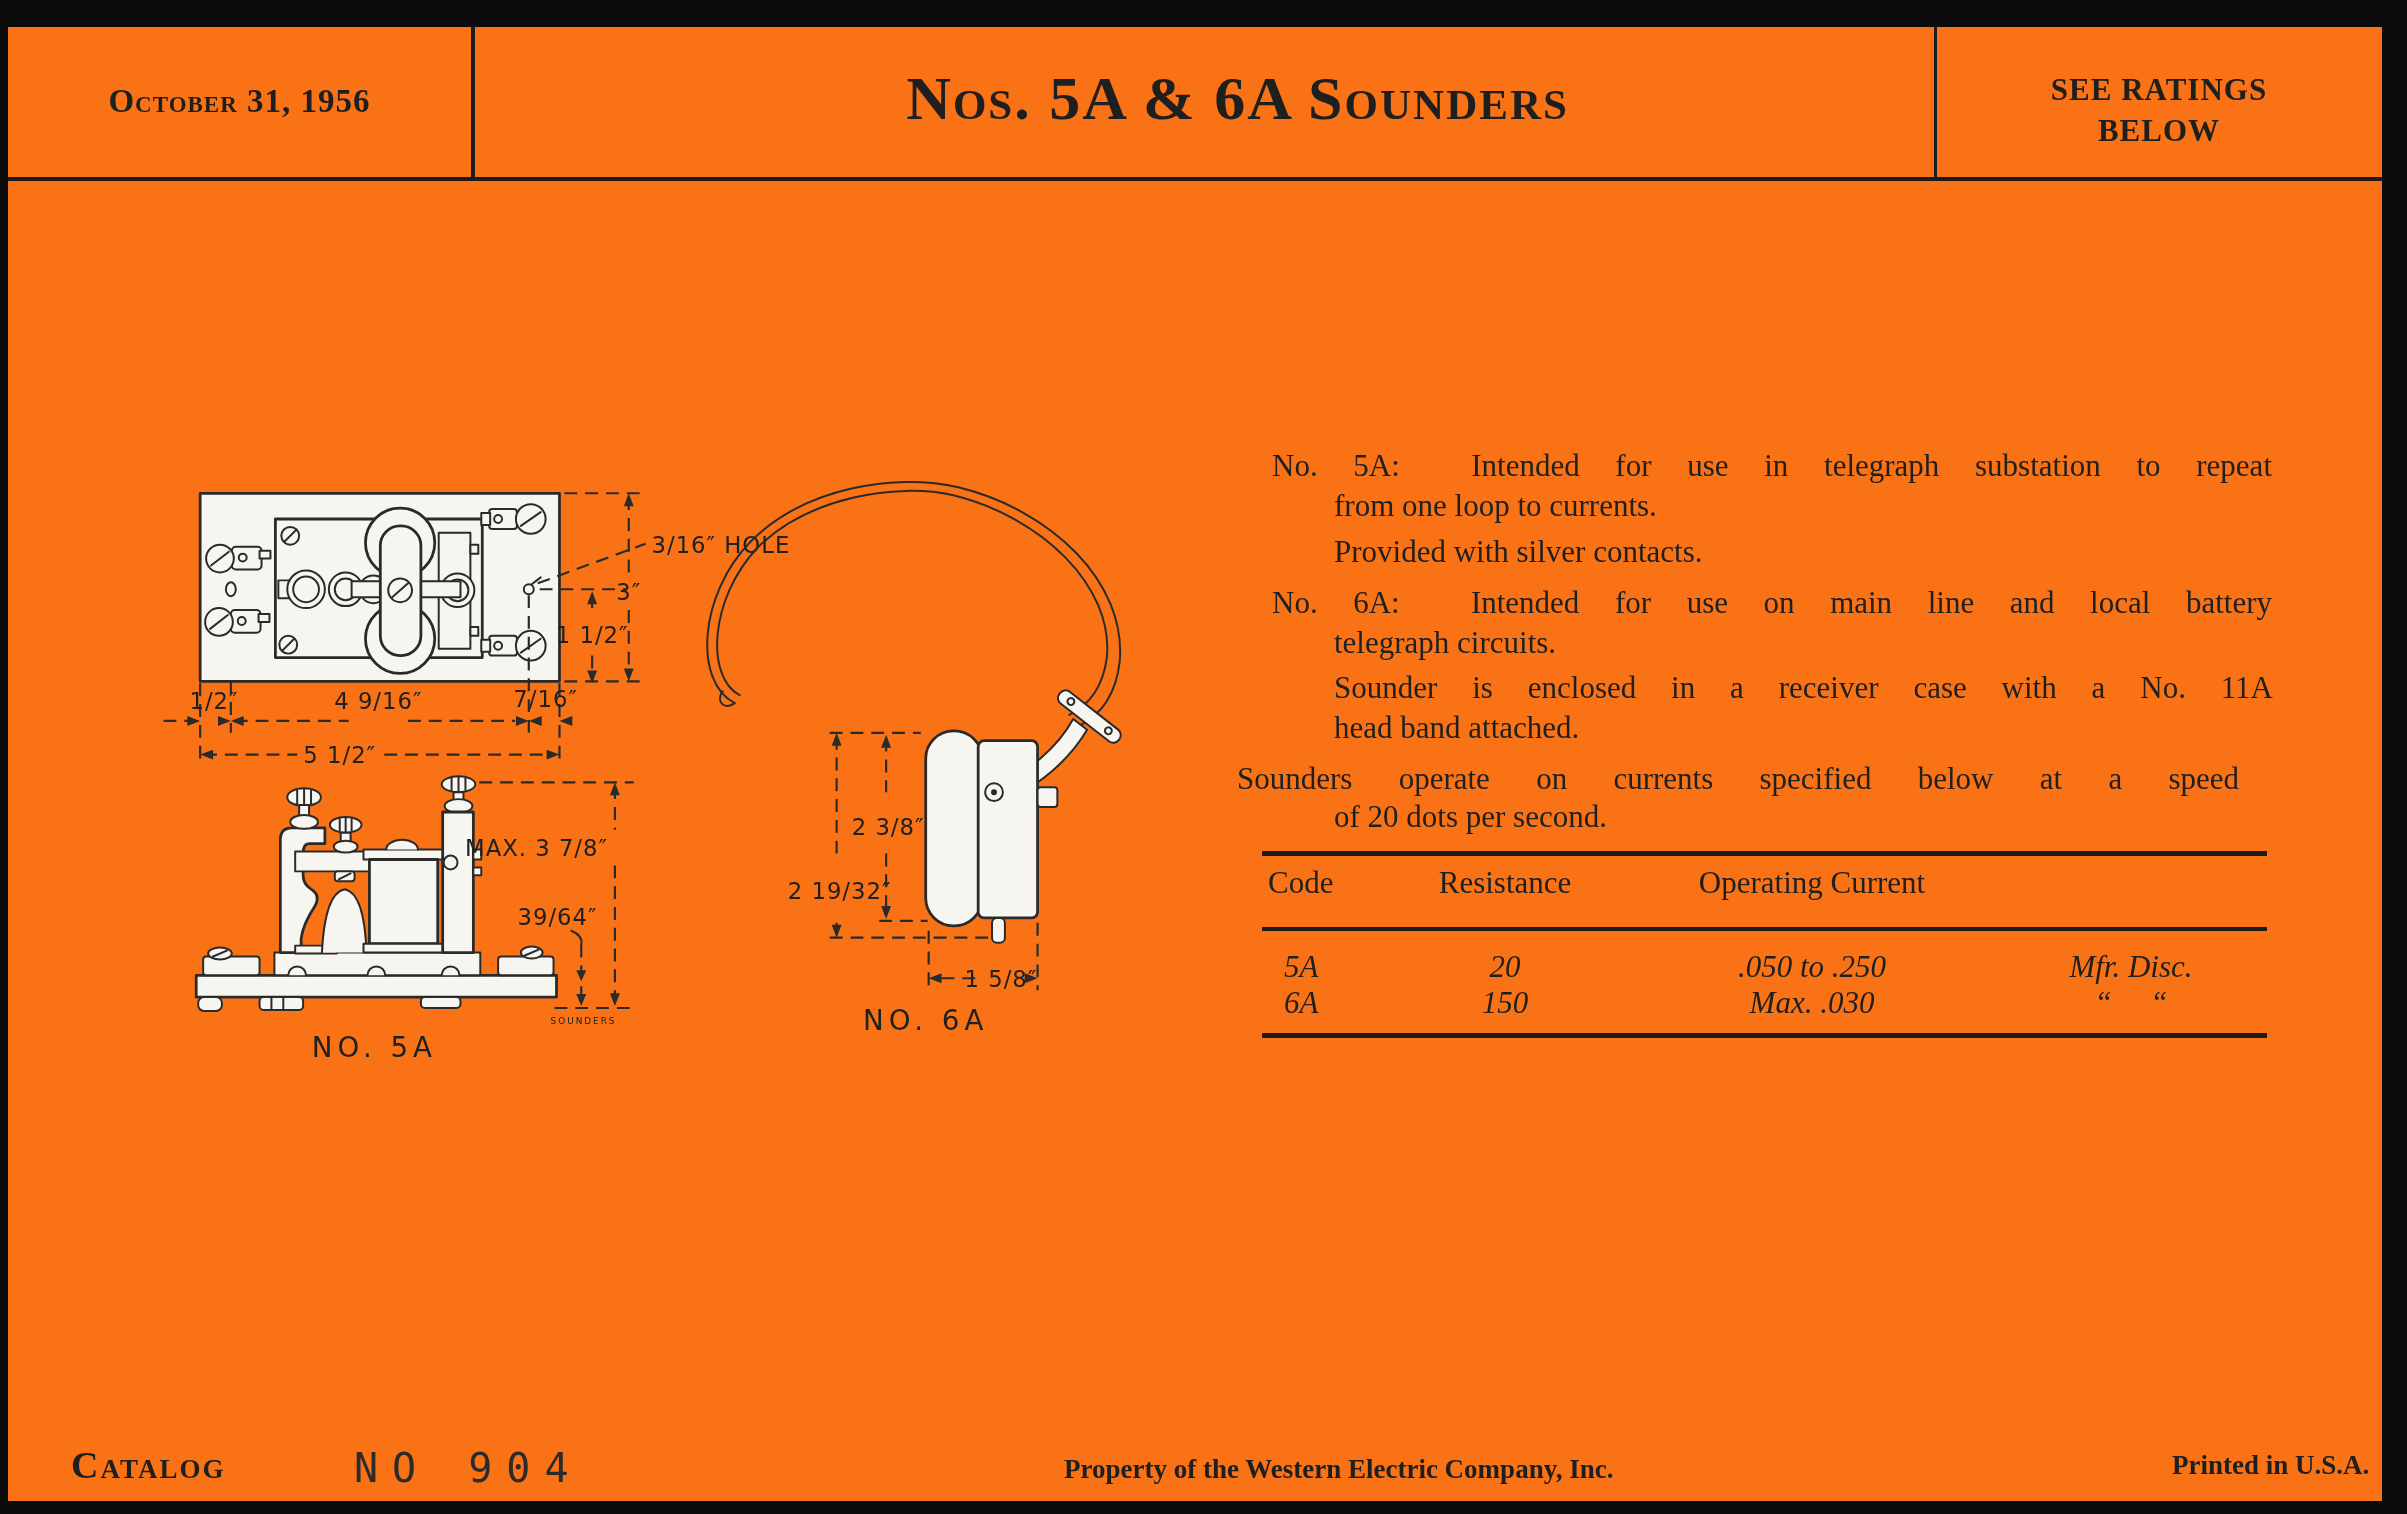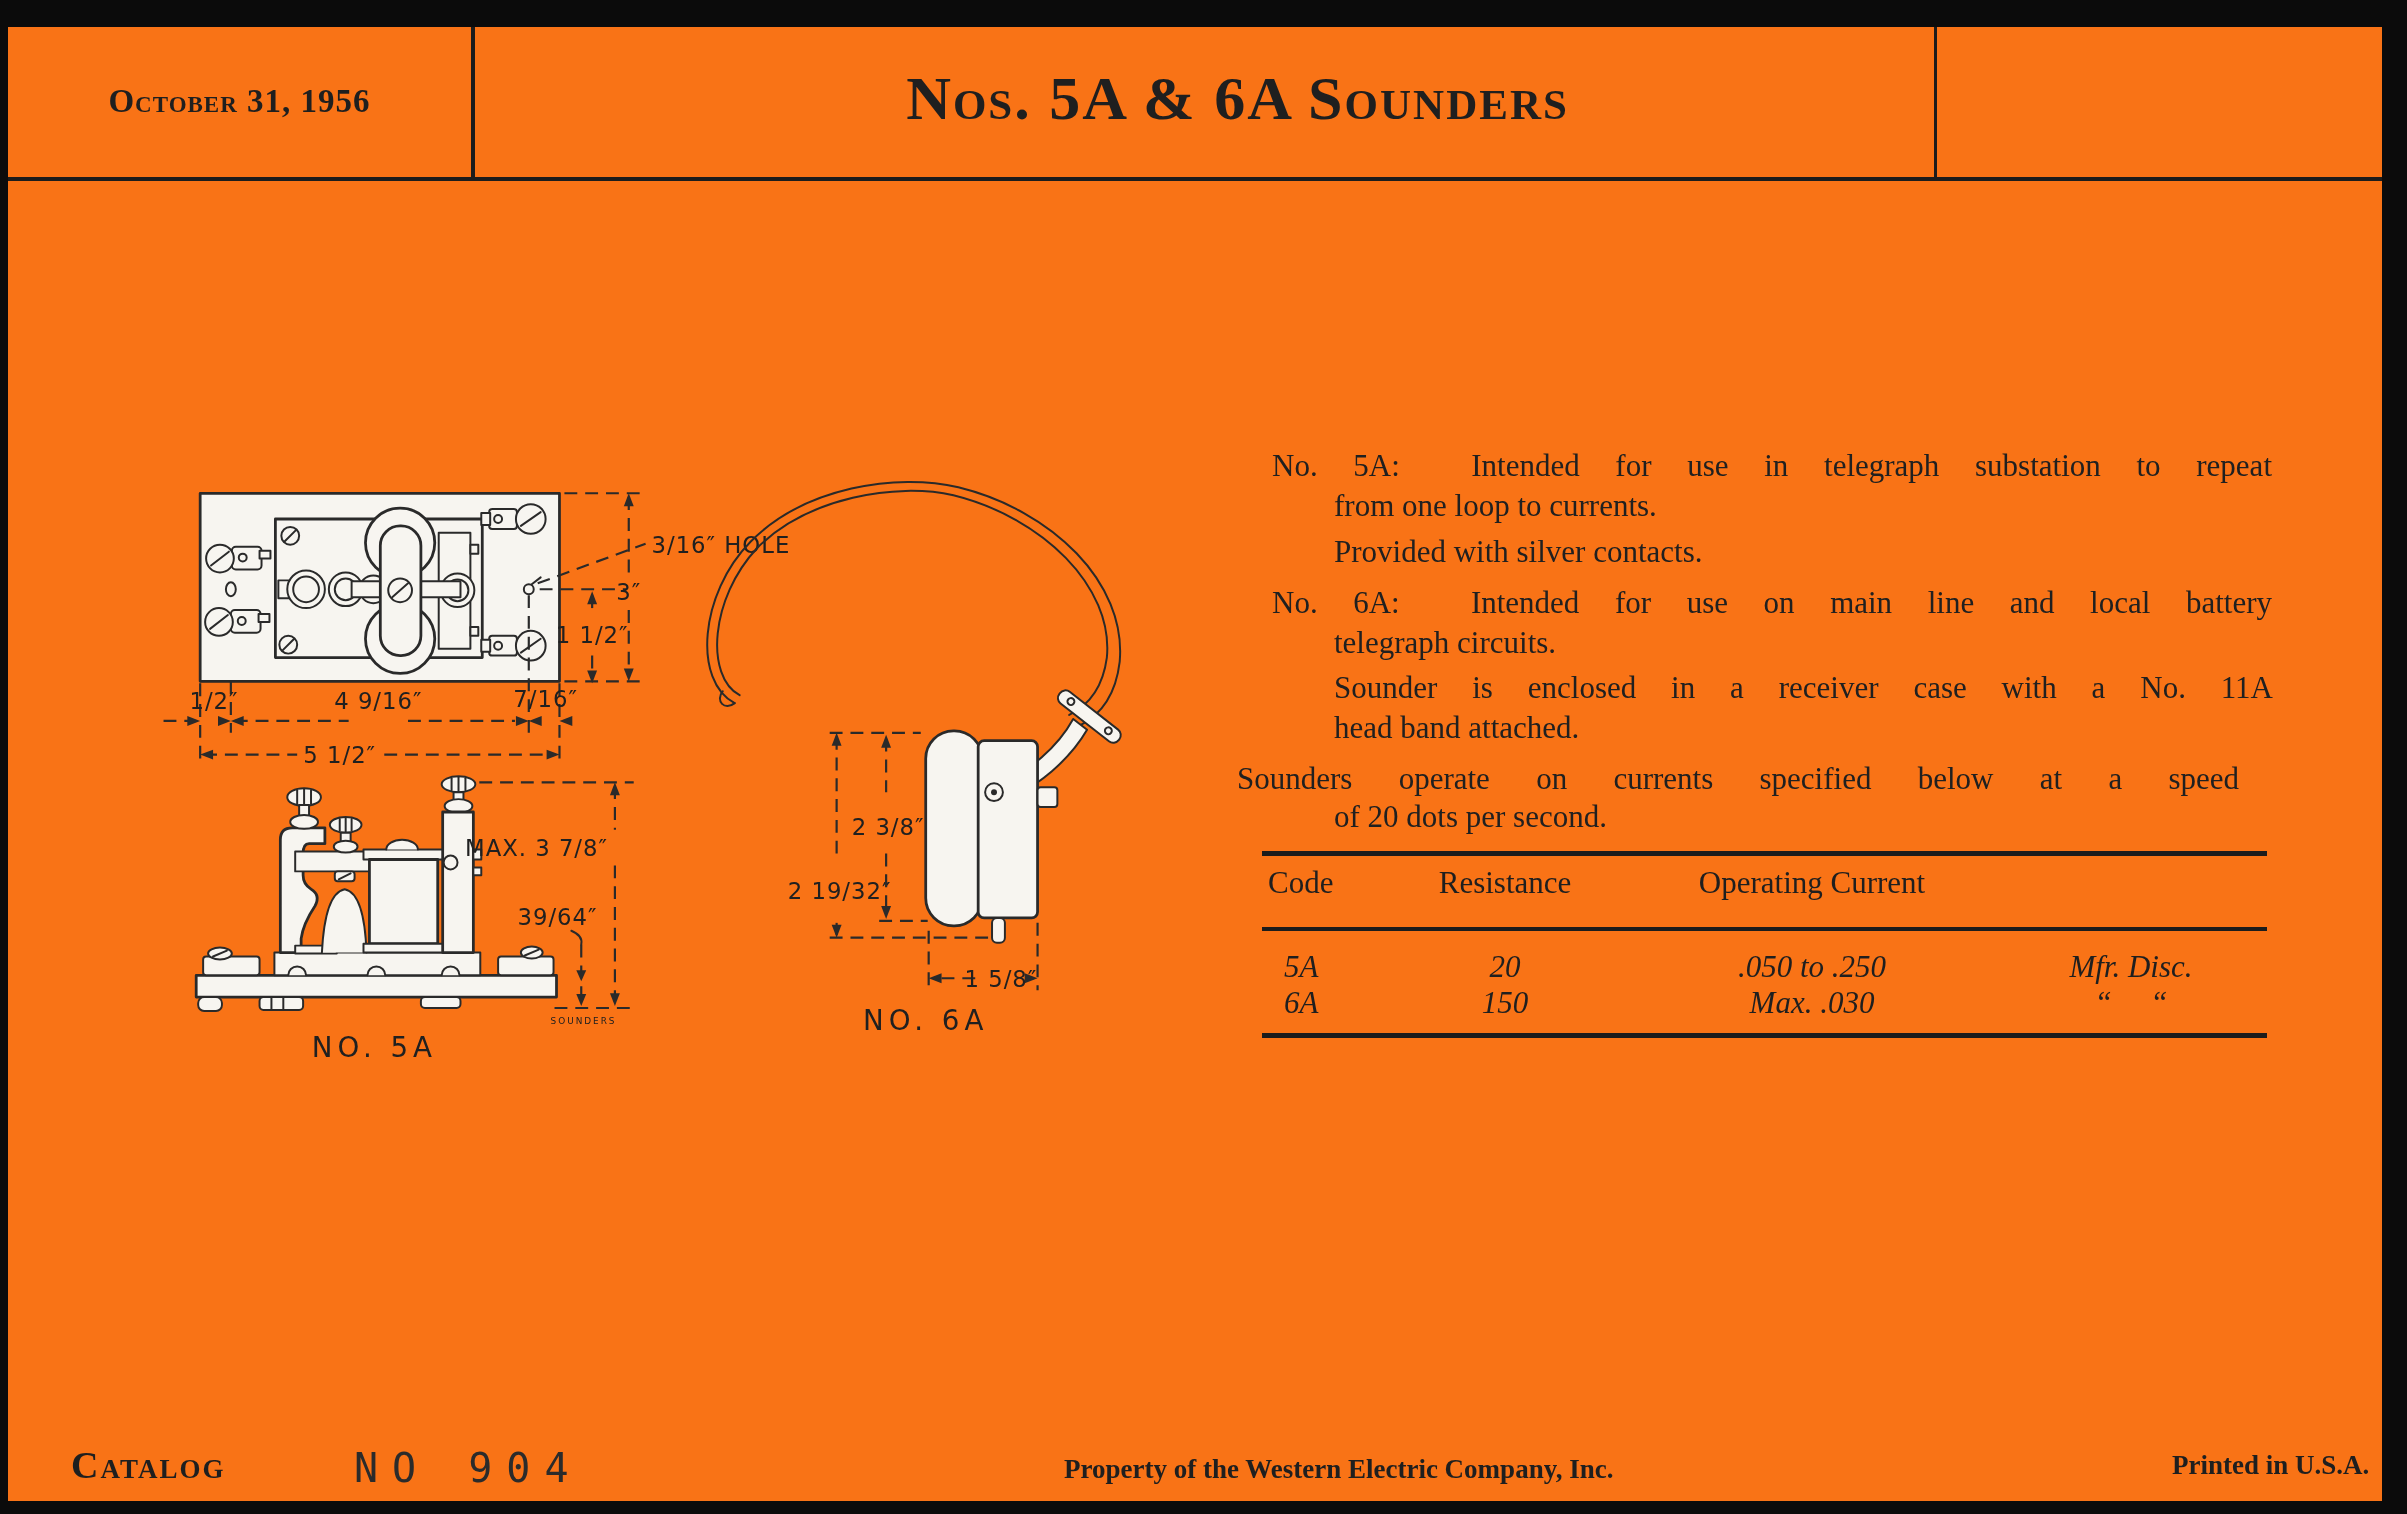--- a/index.html
+++ b/index.html
@@ -55,20 +55,22 @@
   <div class="bar" style="left:2382px;top:0;width:26px;height:1515px;"></div>
   <div class="bar" style="left:0;top:1501px;width:2408px;height:14px;"></div>
 
   <div class="rule" style="left:8px;top:177px;width:2374px;height:4px;"></div>
   <div class="rule" style="left:471px;top:27px;width:4px;height:150px;"></div>
   <div class="rule" style="left:1934px;top:27px;width:3px;height:150px;"></div>
 
   <div class="h-date">October 31, 1956</div>
   <div class="h-title">Nos. 5A &amp; 6A Sounders</div>
   <div class="h-ratings">
+    <div>SEE RATINGS</div>
+    <div>BELOW</div>
   </div>
 
   <svg class="abs" style="left:119px;top:416px;" width="1168" height="693" viewBox="120 420 1180 700">
 
     <g>
       <rect x="202" y="498" width="363" height="190" class="sld wf"></rect>
       <rect x="278" y="524" width="209" height="140" class="sld wf"></rect>
 
       <g>
         <circle cx="293" cy="541" r="9" class="sld2 wf"></circle>

